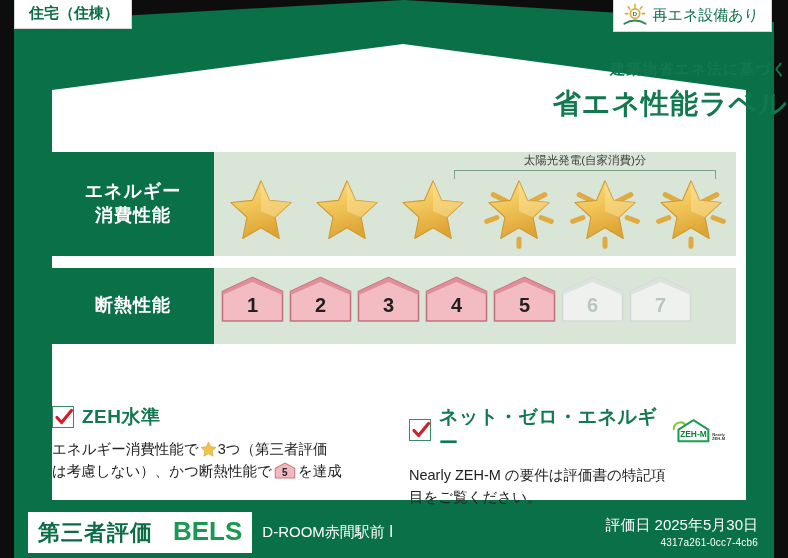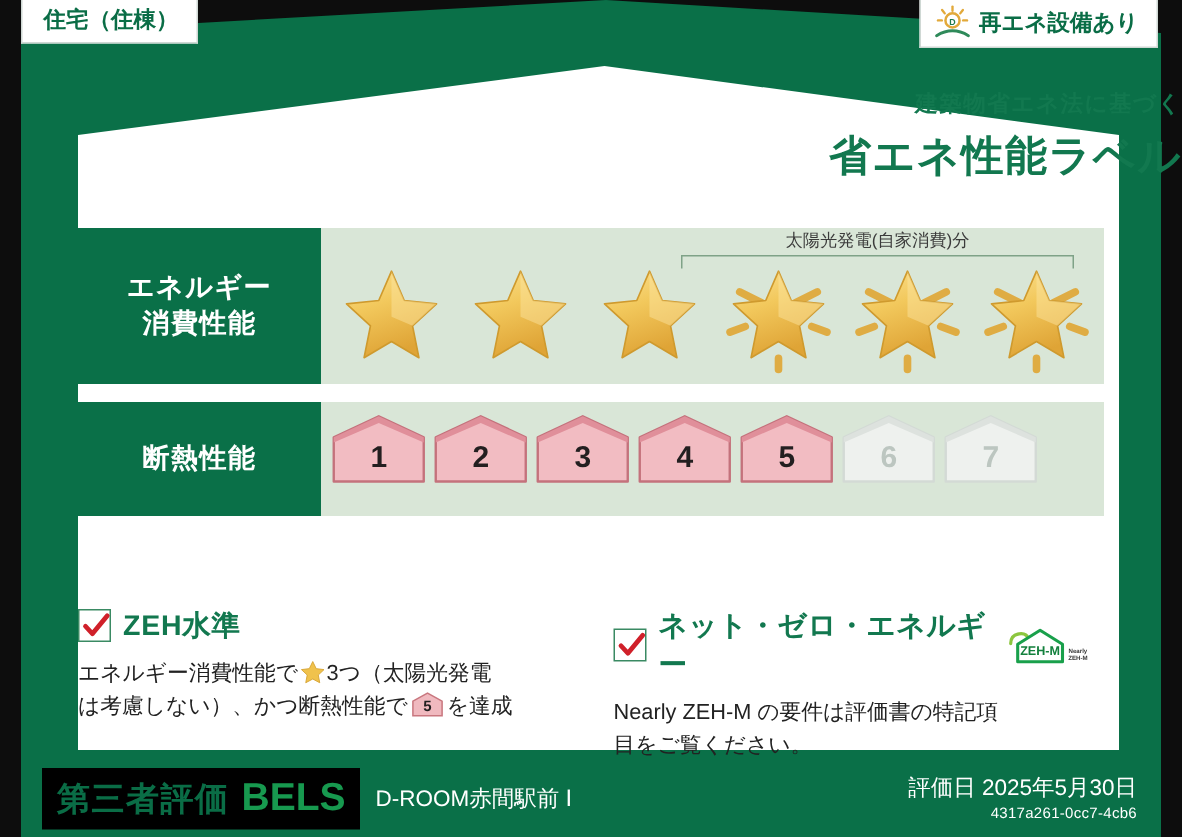--- a/index.html
+++ b/index.html
@@ -46,21 +46,21 @@
     position: absolute;
     right: 16px; top: 0;
     padding: 3px 12px 4px 8px;
     background: #ffffff;
     border: 1px solid #cfd8d4;
     border-top: none;
     display: flex; align-items: center; gap: 5px;
     z-index: 6;
   }
   .tab-right .txt {
-    font-size: 15px; font-weight: bold; color: #0a6d46;
+    font-size: 15px; font-weight: normal; color: #0a6d46;
   }
   .solar-icon { width: 26px; height: 24px; flex: 0 0 auto; }
 
   
   .heading {
     position: absolute; left: 0; right: 0; top: 60px;
     text-align: right; z-index: 5;
   }
   .heading .sub {
     font-size: 15px; font-weight: bold; color: #12784f;
@@ -186,23 +186,23 @@
   .footer {
     position: absolute;
     left: 14px; bottom: 0px;
     width: 760px; height: 52px;
     background: #0a7048;
     display: flex; align-items: center;
     z-index: 7;
   }
   .bels-box {
     margin-left: 14px;
-    background: #000000;
+    background: #ffffff;
     padding: 4px 10px 5px 10px;
-    display: flex; align-items: baseline; gap: 8px;
+    display: flex; align-items: baseline; gap: 20px;
   }
   .bels-ja { font-size: 22px; font-weight: bold; color: #0a6d46; letter-spacing: 1px; }
   .bels-en { font-size: 26px; font-weight: bold; color: #17994f; letter-spacing: 0px; }
   .bldg-name {
     color: #ffffff; font-size: 15px; margin-left: 10px;
     white-space: nowrap;
   }
   .footer-right {
     margin-left: auto; margin-right: 16px;
     text-align: right; color: #ffffff;
@@ -426,21 +426,21 @@
         <svg class="check-svg" viewBox="0 0 20 20">
           <path d="M3 10.5 L7.6 15.5 L17.5 3.5" fill="none" stroke="#d0202a" stroke-width="3.2" stroke-linecap="round" stroke-linejoin="round"></path>
         </svg>
       </span>
       <span class="crit-title">ZEH水準</span>
     </div>
     <div class="crit-body">
       <span>エネルギー消費性能で</span><span class="inline-star">
         <svg viewBox="0 0 24 23" width="17" height="16">
           <polygon points="12,1.5 15.3,8.3 22.8,9.2 17.3,14.4 18.7,21.8 12,18.2 5.3,21.8 6.7,14.4 1.2,9.2 8.7,8.3" fill="#f0c24c" stroke="#d6a434" stroke-width="0.9"></polygon>
-        </svg></span><span>3つ（太陽光発電</span><br>
+        </svg></span><span>3つ（第三者評価</span><br>
       <span>は考慮しない）、かつ断熱性能で</span><span class="inline-house">
         <svg viewBox="0 0 26 20" width="22" height="17">
           <path d="M1.5 19 L1.5 7.5 L13 1.2 L24.5 7.5 L24.5 19 Z" fill="#f0b9bf" stroke="#c9777f" stroke-width="1.2"></path>
         </svg>
         <span class="n">5</span>
       </span><span>を達成</span>
     </div>
   </div>
 
   <div class="crit-col right">

